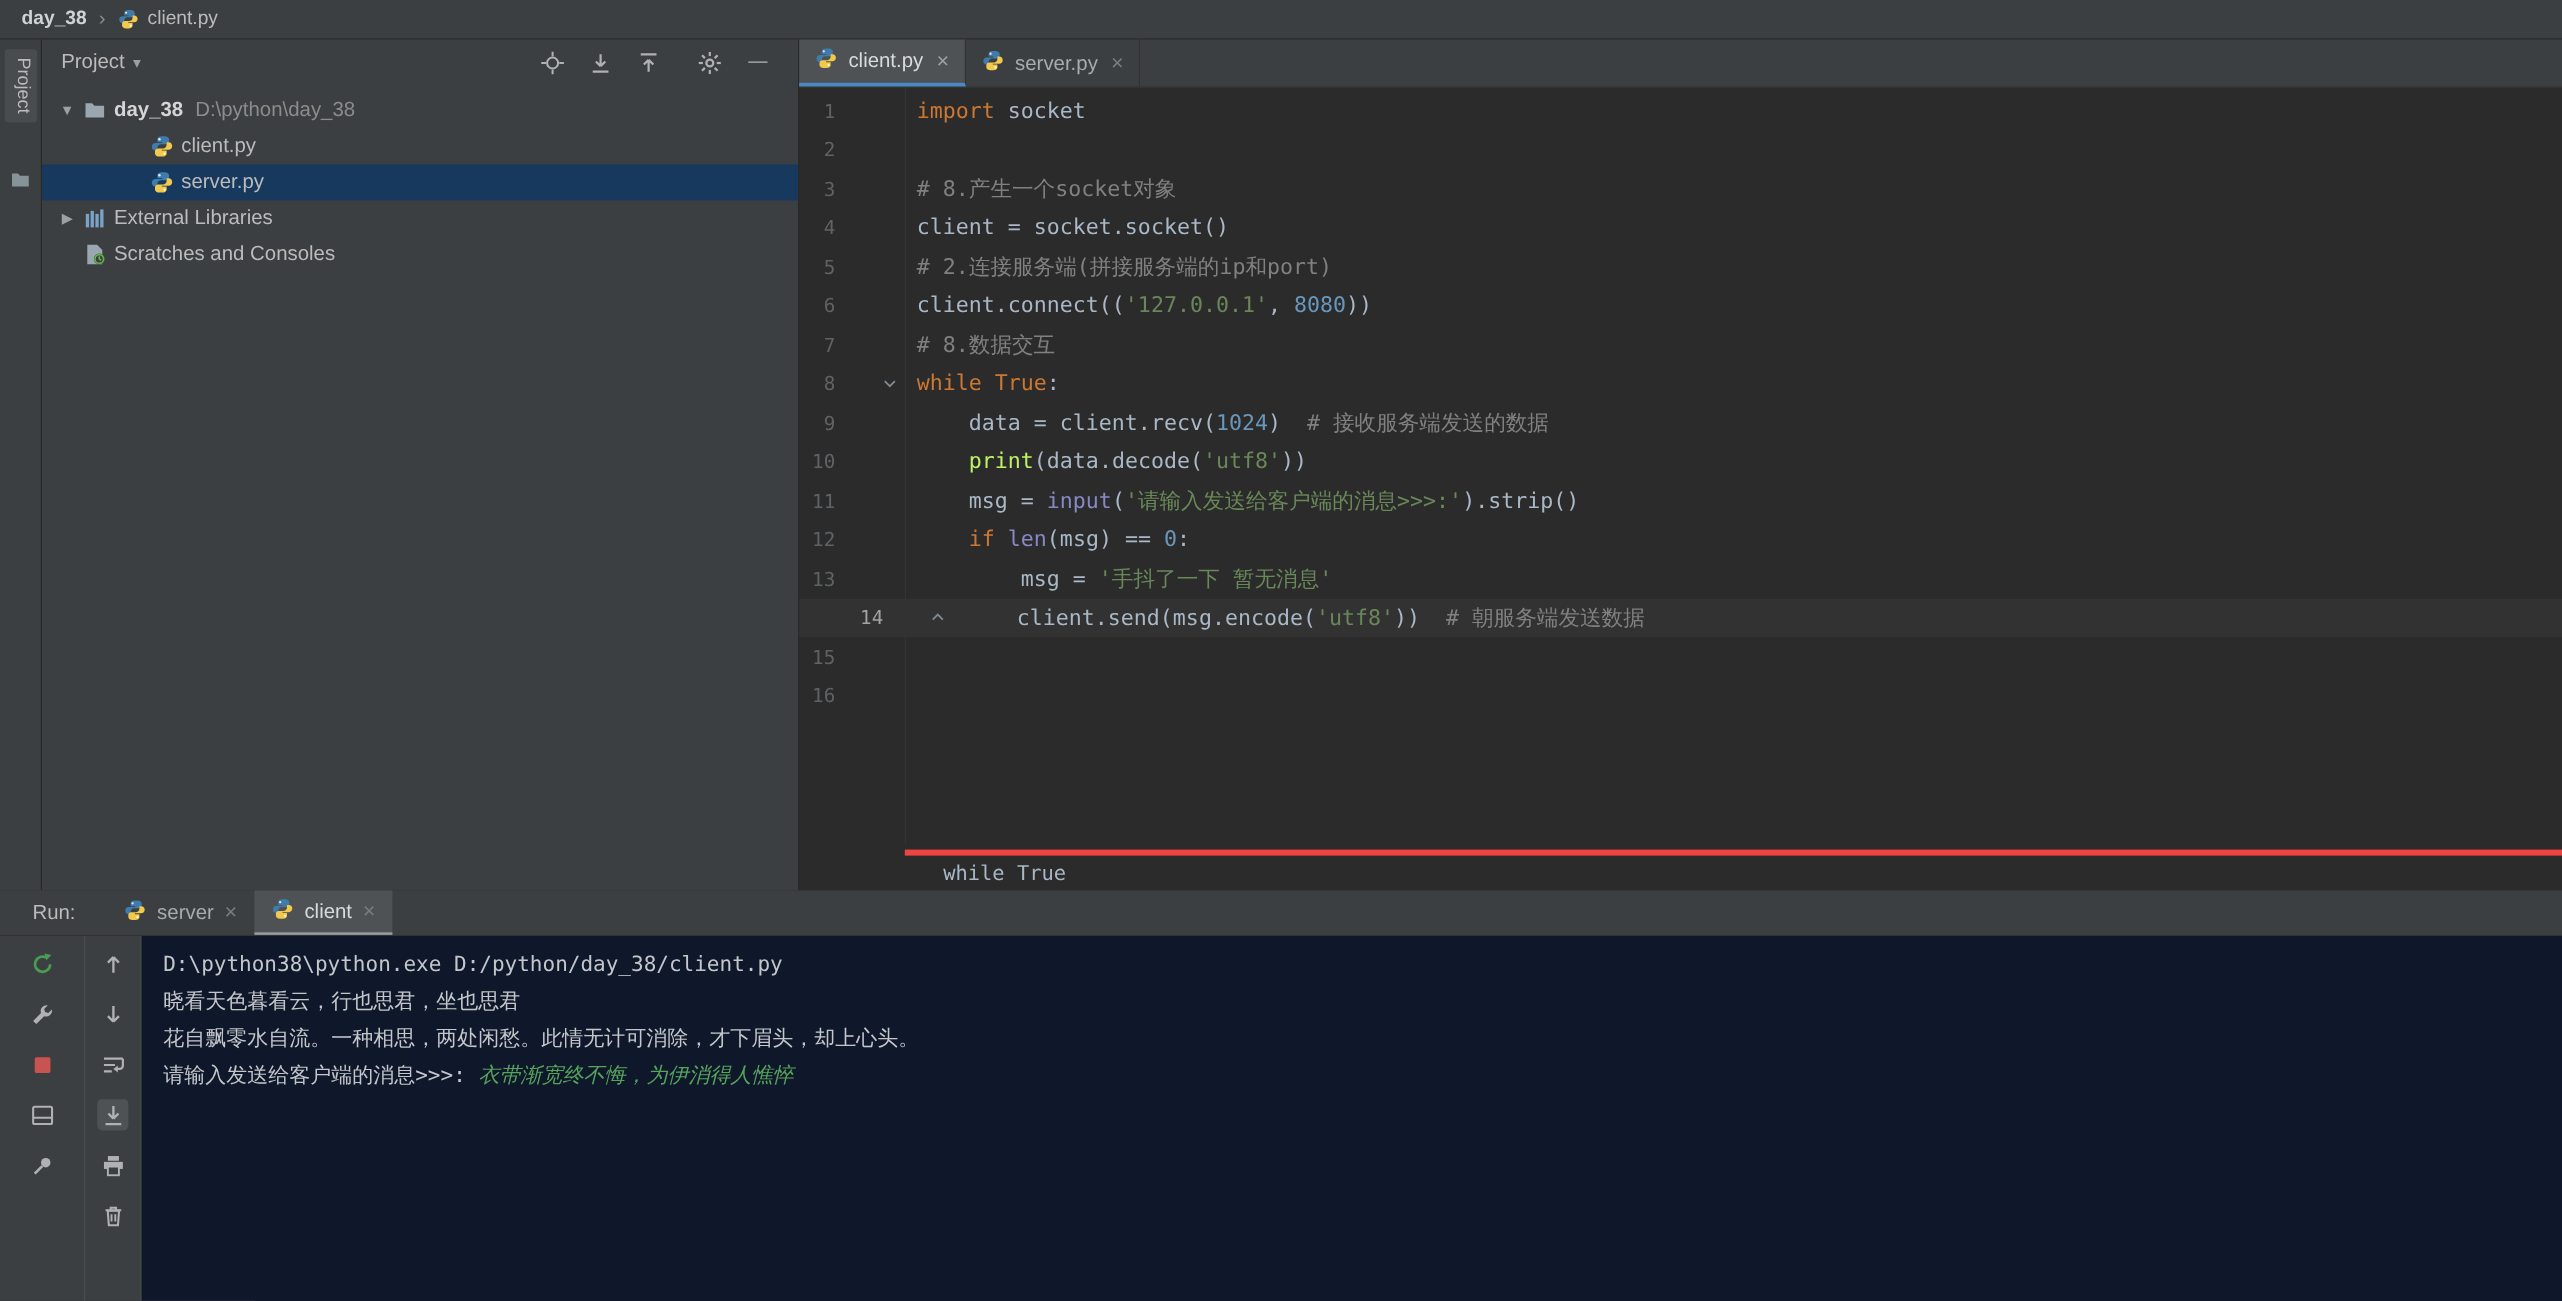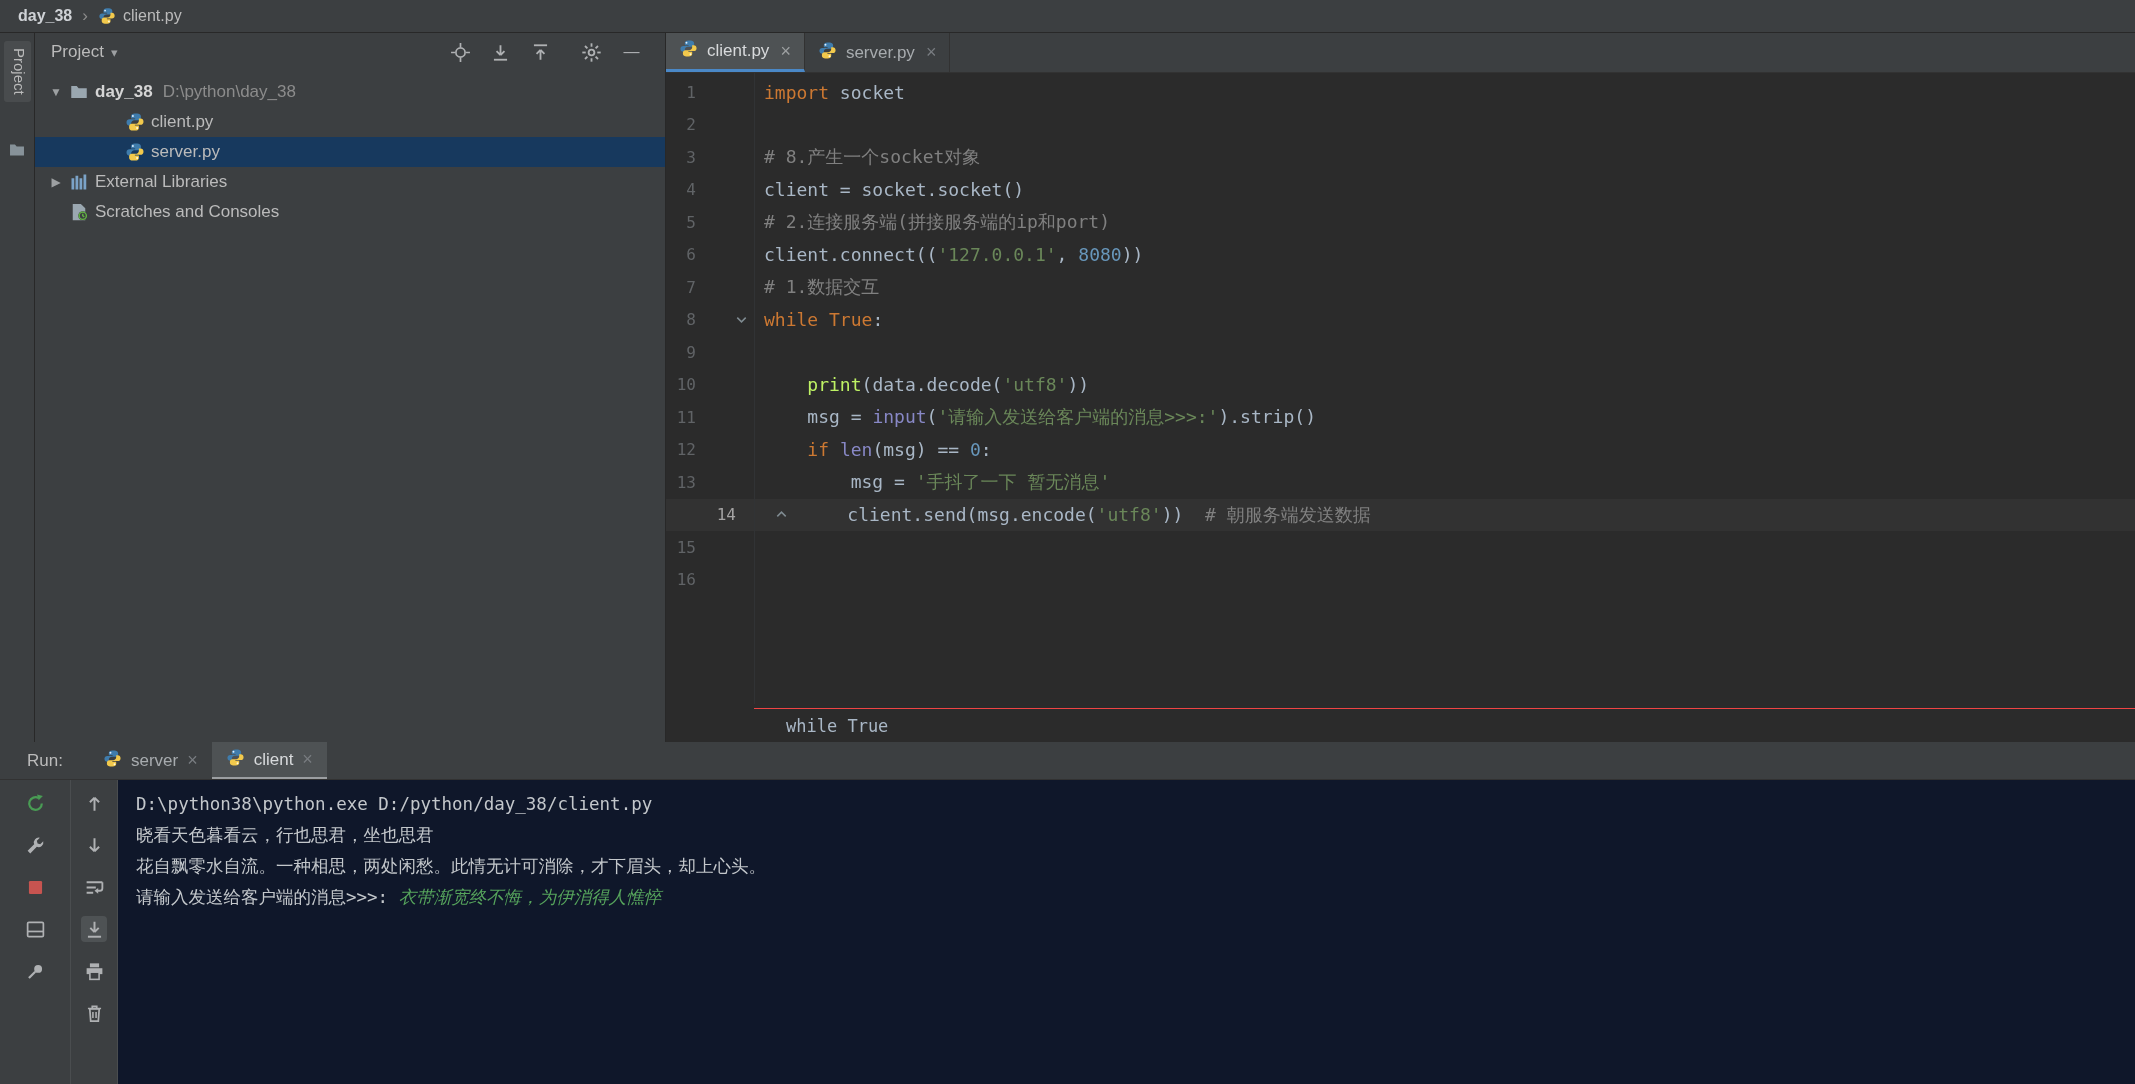--- a/index.html
+++ b/index.html
@@ -60,21 +60,21 @@
               font-family:"DejaVu Sans Mono", monospace; font-size:18px; }
   .code-row .ln { width:30px; text-align:right; color:#606366; font-size:16px; flex:none;
               font-family:"DejaVu Sans Mono", monospace; }
   .code-row .fold { width:58px; flex:none; display:flex; justify-content:flex-end; padding-right:5px; }
   .code-row .code-text { padding-left:10px; }
   .code-row.current { background:#323232; }
   .code-row.current .ln { color:#a4a3a3;margin-left:40px; }
 
   .gutter-line { position:absolute; left:88px; top:0; width:1px; height:631px; background:#313335; }
   .context-bar { position:absolute; left:88px; right:0; bottom:0; height:34px; background:#2b2b2b;
-                 border-top:1px solid #ef4444; display:flex; align-items:center; padding-left:32px;
+                 border-top:5px solid #ef4444; display:flex; align-items:center; padding-left:32px;
                  font-family:"DejaVu Sans Mono", monospace; font-size:17px; color:#a9b7c6; }
 
   
   .run { position:absolute; left:0; top:742px; right:0; bottom:0; background:#3c3f41; }
   .run-header { height:38px; display:flex; align-items:center; padding-left:27px;
                 border-bottom:1px solid #323232; }
   .run-label { color:#bbbbbb; font-size:17px; margin-right:26px; }
   .run-tabs { display:flex; height:100%; }
   .run-tab { display:flex; align-items:center; gap:9px; padding:0 14px; color:#a7abae; font-size:17px; }
   .run-tab svg { width:19px; height:19px; }
@@ -252,25 +252,25 @@
       <div class="gutter-line"></div>
       <div class="context-bar">
         <span>while True</span>
       </div>
     <div class="code-row"><span class="ln">1</span><span class="fold"></span><span class="code-text"><span style="color: rgb(204, 120, 50);">import</span><span style="color: rgb(169, 183, 198);"> socket</span></span></div>
         <div class="code-row"><span class="ln">2</span><span class="fold"></span><span class="code-text"></span></div>
         <div class="code-row"><span class="ln">3</span><span class="fold"></span><span class="code-text"><span style="color: rgb(128, 128, 128);"># 8.产生一个socket对象</span></span></div>
         <div class="code-row"><span class="ln">4</span><span class="fold"></span><span class="code-text"><span style="color: rgb(169, 183, 198);">client = socket.socket()</span></span></div>
         <div class="code-row"><span class="ln">5</span><span class="fold"></span><span class="code-text"><span style="color: rgb(128, 128, 128);"># 2.连接服务端(拼接服务端的ip和port)</span></span></div>
         <div class="code-row"><span class="ln">6</span><span class="fold"></span><span class="code-text"><span style="color: rgb(169, 183, 198);">client.connect((</span><span style="color: rgb(106, 135, 89);">'127.0.0.1'</span><span style="color: rgb(169, 183, 198);">, </span><span style="color: rgb(104, 151, 187);">8080</span><span style="color: rgb(169, 183, 198);">))</span></span></div>
-        <div class="code-row"><span class="ln">7</span><span class="fold"></span><span class="code-text"><span style="color: rgb(128, 128, 128);"># 1.数据交互</span></span></div>
+        <div class="code-row"><span class="ln">7</span><span class="fold"></span><span class="code-text"><span style="color: rgb(128, 128, 128);"># 8.数据交互</span></span></div>
         <div class="code-row"><span class="ln">8</span><span class="fold"><svg width="15" height="15" viewBox="0 0 16 16">
               <path d="M3.5 6l4.5 4.5L12.5 6" fill="none" stroke="#7f8b91" stroke-width="1.6"></path>
             </svg></span><span class="code-text"><span style="color: rgb(204, 120, 50);">while </span><span style="color: rgb(204, 120, 50);">True</span><span style="color: rgb(169, 183, 198);">:</span></span></div>
-        <div class="code-row"><span class="ln">9</span><span class="fold"></span></div>
+        <div class="code-row"><span class="ln">9</span><span class="fold"></span><span class="code-text"><span style="color: rgb(169, 183, 198);">    data = client.recv(</span><span style="color: rgb(104, 151, 187);">1024</span><span style="color: rgb(169, 183, 198);">)  </span><span style="color: rgb(128, 128, 128);"># 接收服务端发送的数据</span></span></div>
         <div class="code-row"><span class="ln">10</span><span class="fold"></span><span class="code-text"><span style="color: rgb(169, 183, 198);">    </span><span style="color: #bef264;">print</span><span style="color: rgb(169, 183, 198);">(data.decode(</span><span style="color: rgb(106, 135, 89);">'utf8'</span><span style="color: rgb(169, 183, 198);">))</span></span></div>
         <div class="code-row"><span class="ln">11</span><span class="fold"></span><span class="code-text"><span style="color: rgb(169, 183, 198);">    msg = </span><span style="color: rgb(136, 136, 198);">input</span><span style="color: rgb(169, 183, 198);">(</span><span style="color: rgb(106, 135, 89);">'请输入发送给客户端的消息&gt;&gt;&gt;:'</span><span style="color: rgb(169, 183, 198);">).strip()</span></span></div>
         <div class="code-row"><span class="ln">12</span><span class="fold"></span><span class="code-text"><span style="color: rgb(169, 183, 198);">    </span><span style="color: rgb(204, 120, 50);">if </span><span style="color: rgb(136, 136, 198);">len</span><span style="color: rgb(169, 183, 198);">(msg) == </span><span style="color: rgb(104, 151, 187);">0</span><span style="color: rgb(169, 183, 198);">:</span></span></div>
         <div class="code-row"><span class="ln">13</span><span class="fold"></span><span class="code-text"><span style="color: rgb(169, 183, 198);">        msg = </span><span style="color: rgb(106, 135, 89);">'手抖了一下 暂无消息'</span></span></div>
         <div class="code-row current"><span class="ln">14</span><span class="fold"><svg width="15" height="15" viewBox="0 0 16 16">
               <path d="M3.5 10l4.5-4.5L12.5 10" fill="none" stroke="#7f8b91" stroke-width="1.6"></path>
             </svg></span><span class="code-text"><span style="color: rgb(169, 183, 198);">    client.send(msg.encode(</span><span style="color: rgb(106, 135, 89);">'utf8'</span><span style="color: rgb(169, 183, 198);">))  </span><span style="color: rgb(128, 128, 128);"># 朝服务端发送数据</span></span></div>
         <div class="code-row"><span class="ln">15</span><span class="fold"></span><span class="code-text"></span></div>
         <div class="code-row"><span class="ln">16</span><span class="fold"></span><span class="code-text"></span></div>
       </div>

